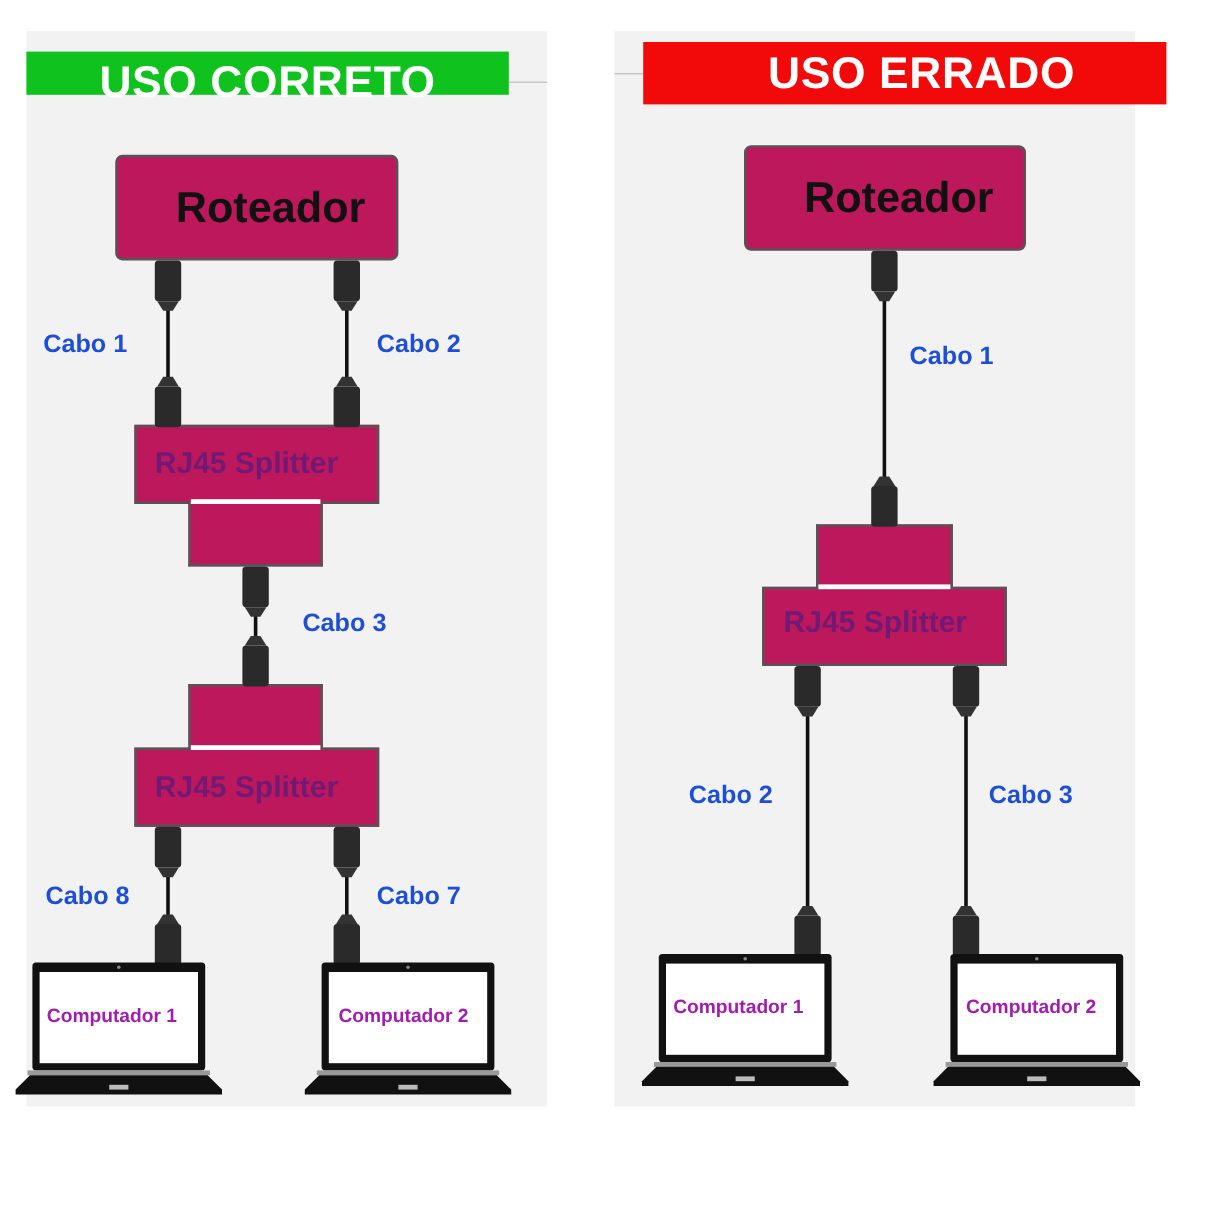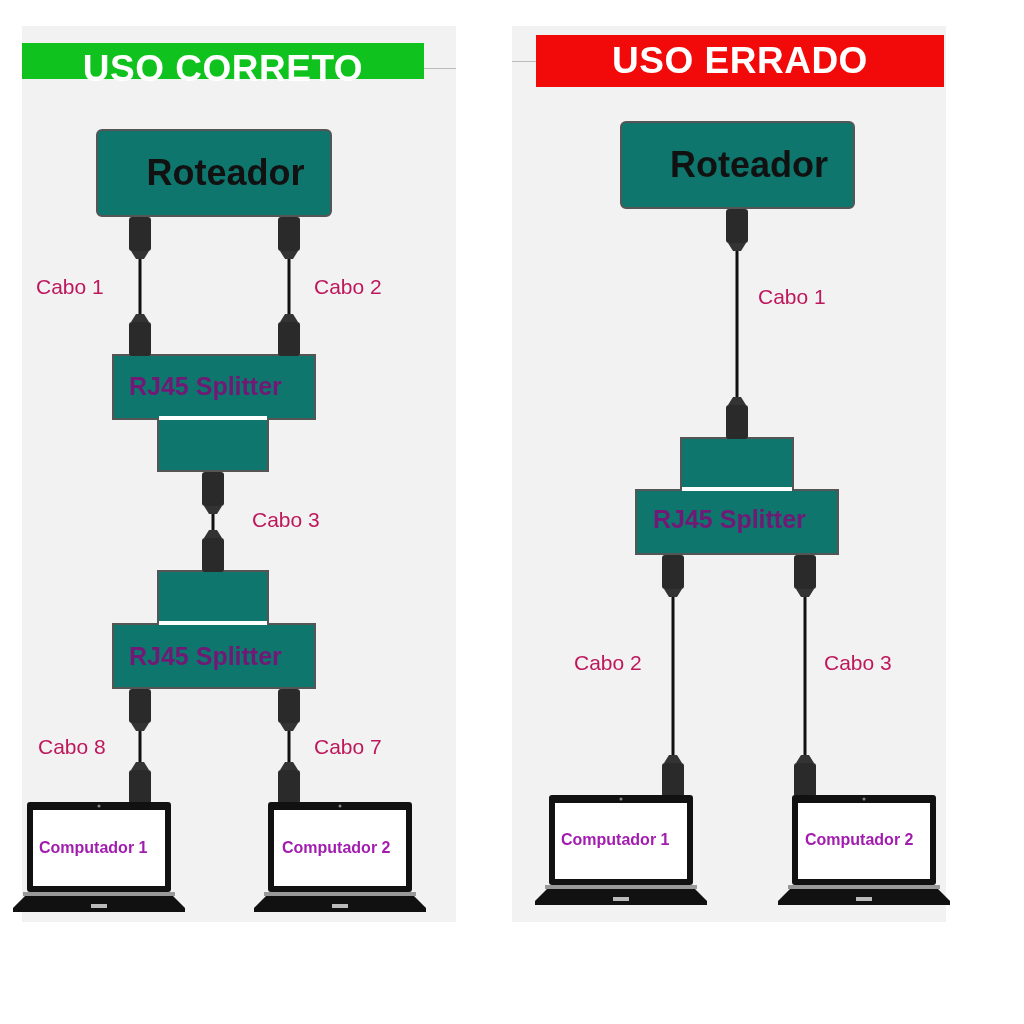--- a/index.html
+++ b/index.html
@@ -4,24 +4,24 @@
 <style>
   html, body { margin: 0; padding: 0; background: #ffffff; }
   body { width: 1024px; height: 1024px; position: relative; overflow: hidden; font-family: "Liberation Sans", sans-serif; }
   .panel { position: absolute; background: #f2f2f2; }
   #panel-left { left: 22px; top: 26px; width: 434px; height: 896px; }
   #panel-right { left: 512px; top: 26px; width: 434px; height: 896px; }
   .banner { position: absolute; color: #ffffff; font-weight: bold; font-size: 37px; text-align: center; line-height: 52px; letter-spacing: 0.5px; }
   .banner.green { background: #10c21d; }
   .banner.red { background: #f20a0a; }
   .hline { position: absolute; height: 1px; background: #bbbbbb; }
-  .box { position: absolute; background: #0f766e; border: 2px solid #555555; box-sizing: border-box; padding-left: 23px; }
+  .box { position: absolute; background: #be185d; border: 2px solid #555555; box-sizing: border-box; padding-left: 23px; }
   .router { border-radius: 6px; font-weight: bold; font-size: 36px; color: #111; display: flex; align-items: center; justify-content: center; }
   .splitter-label { position: absolute; font-weight: bold; font-size: 25px; color: #701a75; white-space: nowrap; }
-  .cable-label { position: absolute; font-weight: normal; font-size: 21px; color: #be185d; white-space: nowrap; }
+  .cable-label { position: absolute; font-weight: bold; font-size: 21px; color: #1d4ed8; white-space: nowrap; }
   .laptop-label { font-weight: bold; font-size: 16px; color: #a21caf; white-space: nowrap; }
   svg { position: absolute; left: 0; top: 0; overflow: visible; }
 </style>
 </head>
 <body>
 
 <div id="panel-left" class="panel"></div>
 <div class="hline" style="left:424px; top:68px; width:32px;"></div>
 <div class="banner green" style="left:22px; top:43px; width:402px; height:36px;">USO CORRETO</div>
 
@@ -40,21 +40,21 @@
 <span class="splitter-label" style="left:129px; top:642px;">RJ45 Splitter</span>
 
 <span class="cable-label" style="left:36px; top:275px;">Cabo 1</span>
 <span class="cable-label" style="left:314px; top:275px;">Cabo 2</span>
 <span class="cable-label" style="left:252px; top:508px;">Cabo 3</span>
 <span class="cable-label" style="left:38px; top:735px;">Cabo 8</span>
 <span class="cable-label" style="left:314px; top:735px;">Cabo 7</span>
 
 <div id="panel-right" class="panel"></div>
 <div class="hline" style="left:512px; top:61px; width:24px;"></div>
-<div class="banner red" style="left:536px; top:35px; width:408px; height:52px;">USO ERRADO</div>
+<div class="banner red" style="left:536px; top:35px; width:408px; height:52px;padding-left:28px;">USO ERRADO</div>
 
 <div class="box router" style="left:620px; top:121px; width:235px; height:88px;">
   <span>Roteador</span>
 </div>
 
 <div class="box" style="left:680px; top:437px; width:114px; height:56px; border-bottom:none;"></div>
 <div class="box" style="left:635px; top:489px; width:204px; height:66px;"></div>
 <div style="position:absolute; left:682px; top:487px; width:110px; height:4px; background:#fff;"></div>
 <span class="splitter-label" style="left:653px; top:505px;">RJ45 Splitter</span>
 

